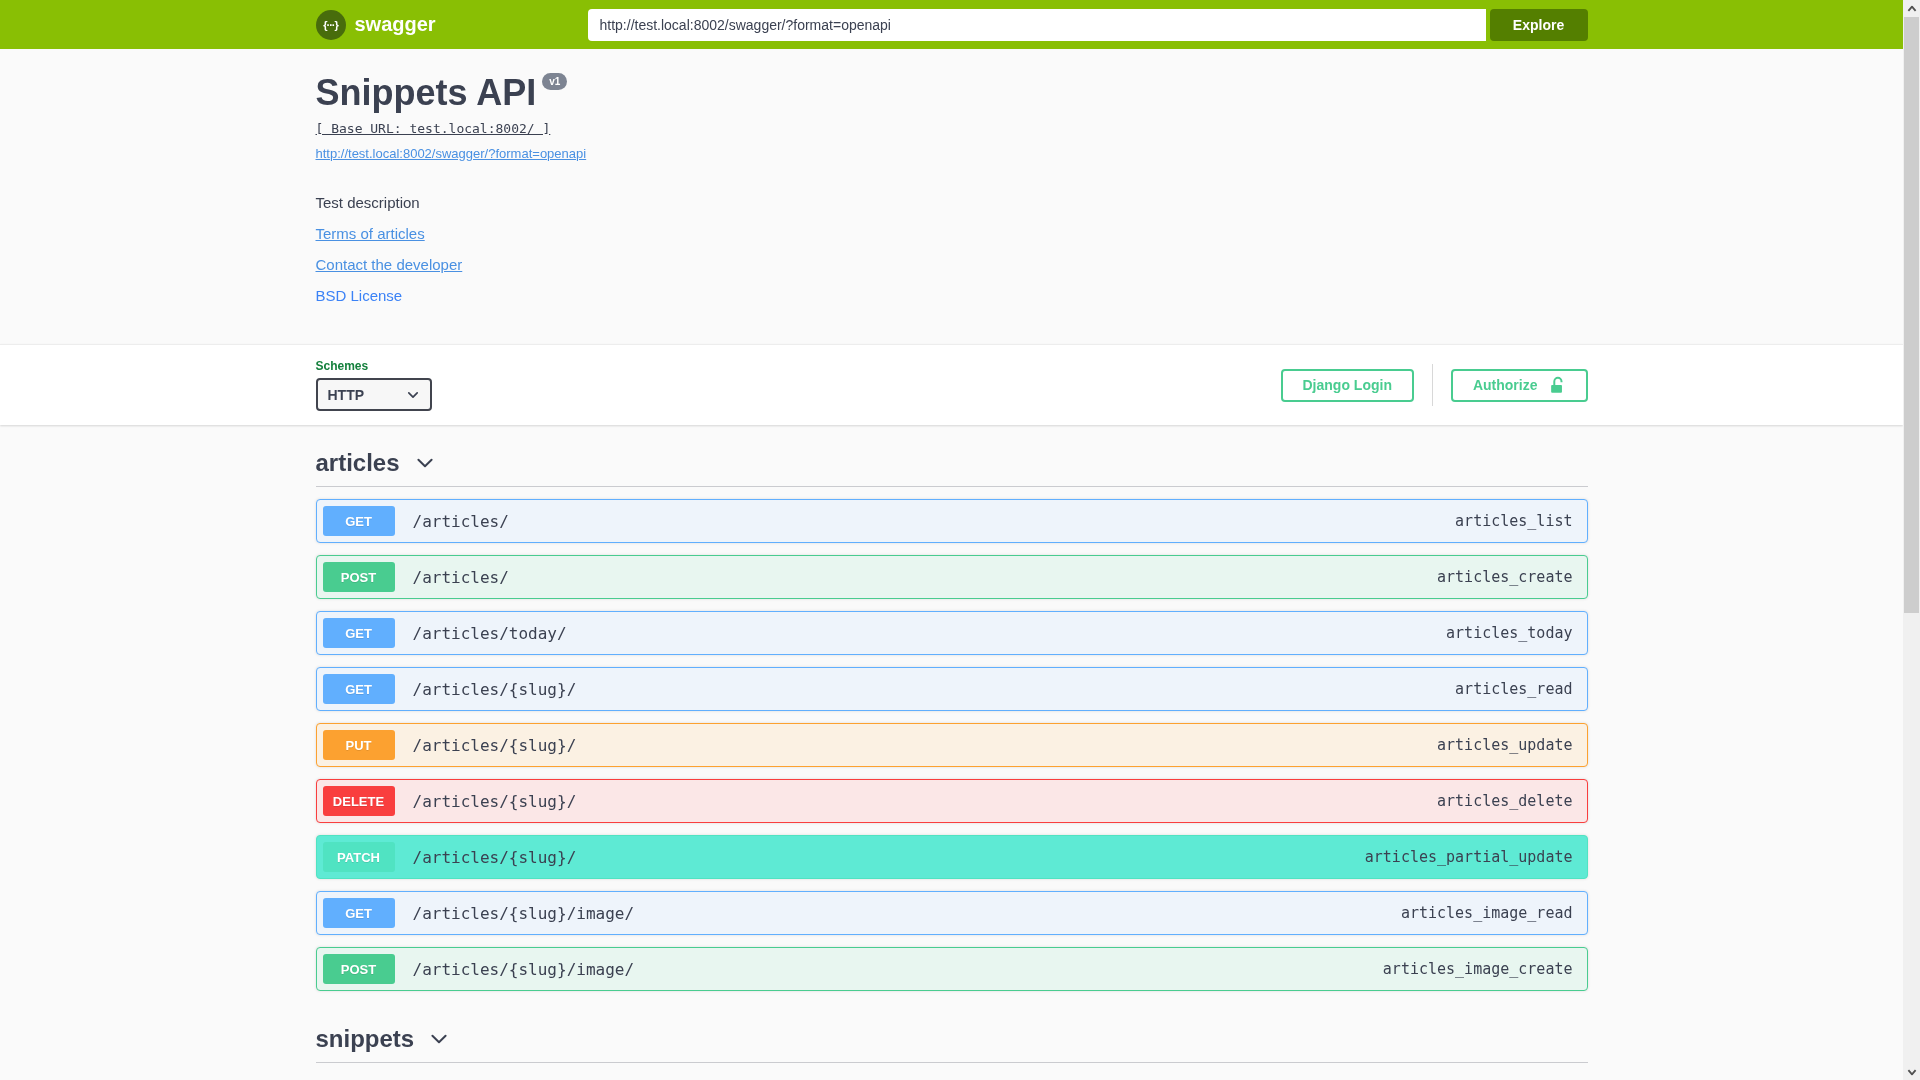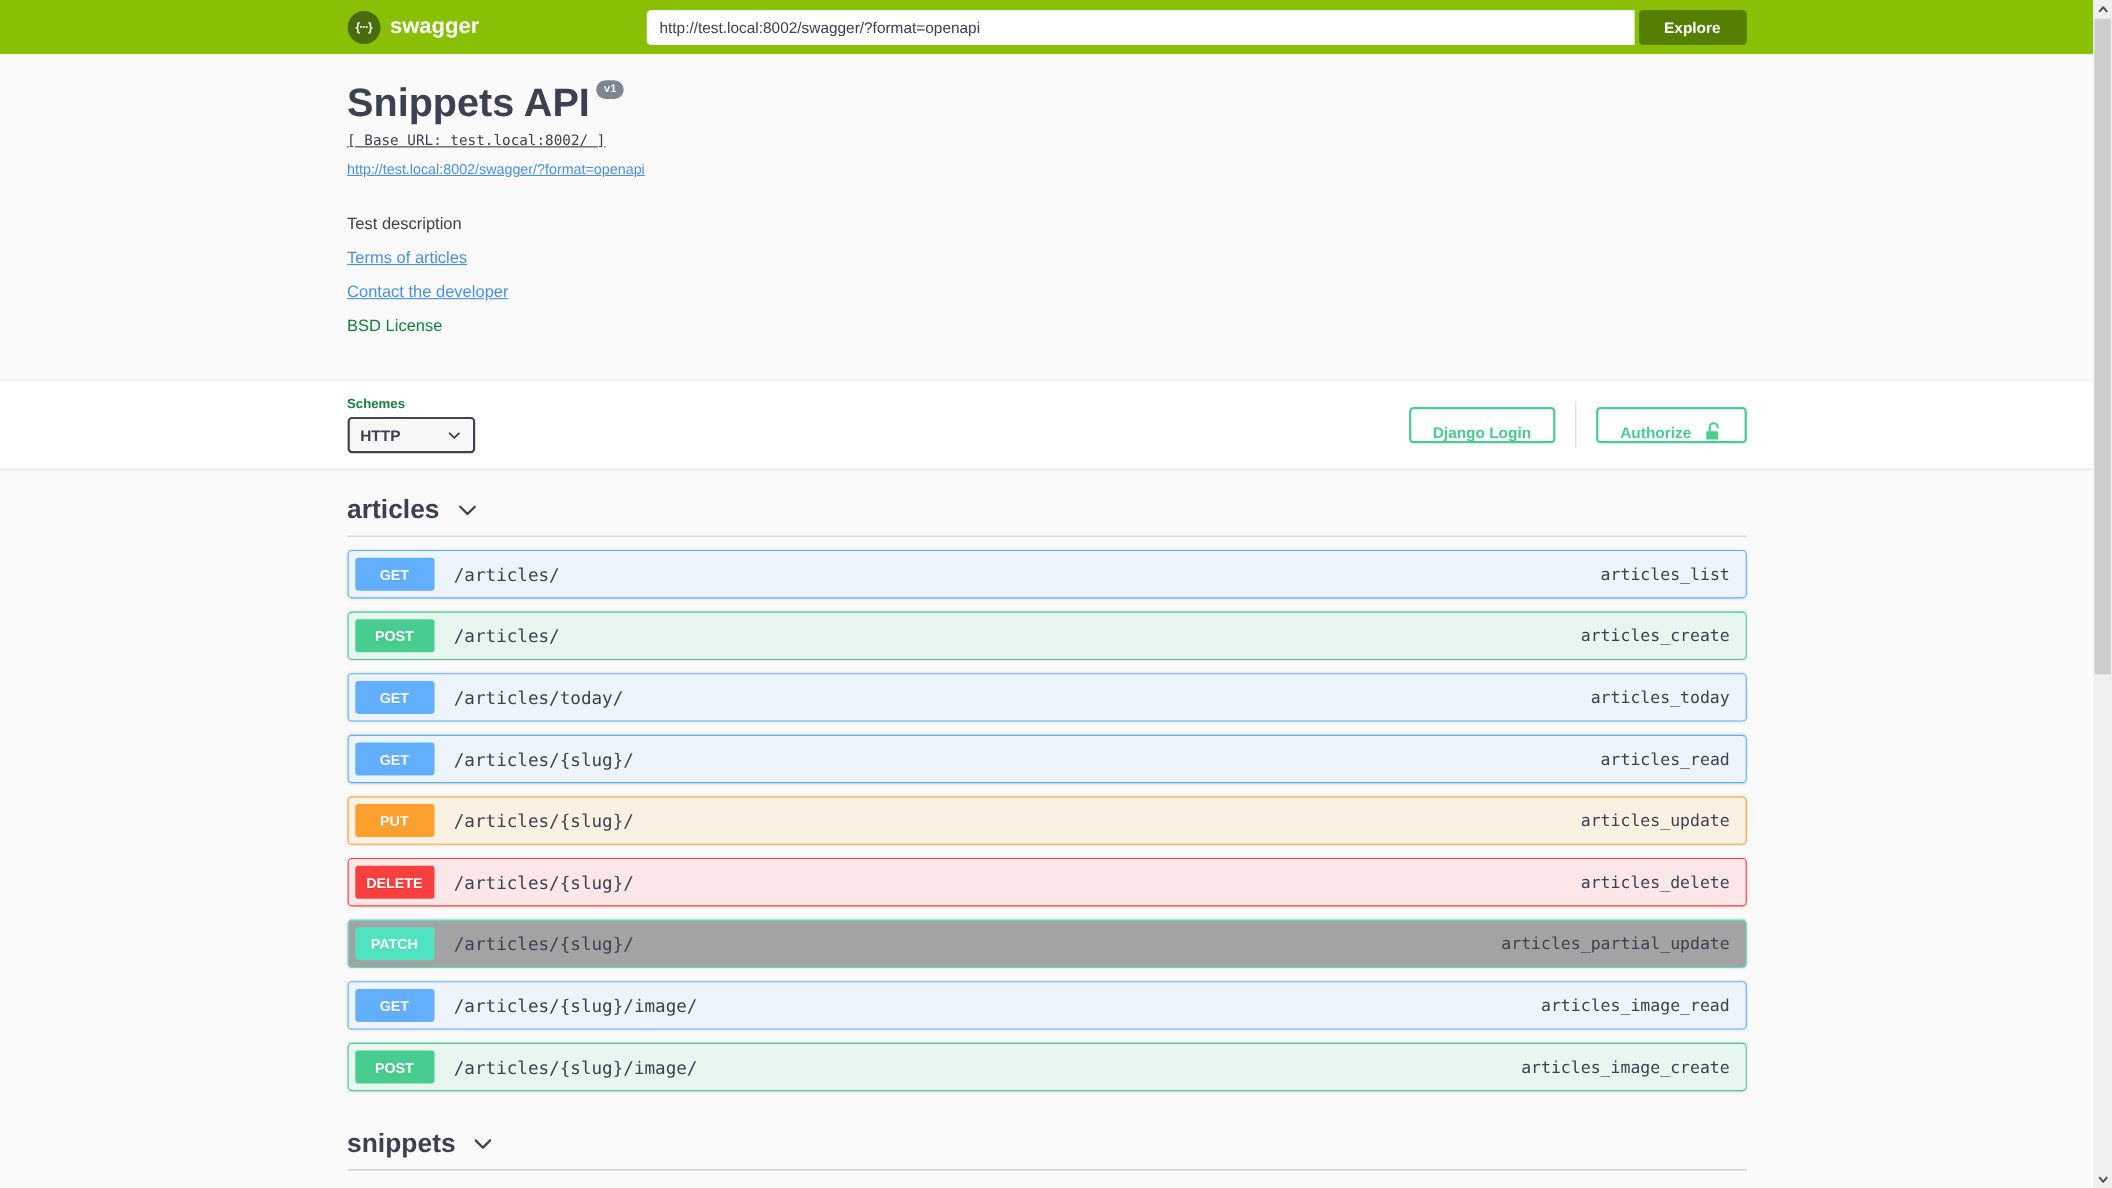--- a/index.html
+++ b/index.html
@@ -55,21 +55,21 @@
     display: inline-block; vertical-align: top;
     background: #7d8492; color: #ffffff;
     font-size: 10px; font-weight: bold;
     padding: 3px 7px; border-radius: 50px;
     margin-left: 6px; margin-top: -2px;
   }
   .base-url { font-size: 13px; color: #3b4151; margin-top: 10px; text-decoration: underline; }
   .spec-link { display: inline-block; font-size: 13px; color: #4990e2; text-decoration: underline; margin-top: 10px; cursor: pointer; }
   .description { font-size: 15px; margin-top: 32px; color: #3b4151; }
   .info-link { display: block; width: max-content; font-size: 15px; color: #4990e2; text-decoration: underline; margin-top: 14px; cursor: pointer; }
-  .license { font-size: 15px; margin-top: 14px; color: #15803d; padding-bottom: 40px; }
+  .license { font-size: 15px; margin-top: 14px; color: #3b82f6; padding-bottom: 40px; }
 
   
   .scheme-container {
     width: 1903px; background: #ffffff;
     border-top: 1px solid #ededed;
     box-shadow: 0 1px 2px 0 rgba(0,0,0,0.15);
     padding: 14px 0;
   }
   .scheme-inner { display: flex; align-items: center; justify-content: space-between; }
   .schemes-label { display: block; font-size: 12px; font-weight: bold; color: #15803d; margin-bottom: 5px; }
@@ -81,21 +81,21 @@
     padding: 0 10px;
     display: flex; align-items: center; justify-content: space-between;
     cursor: pointer;
   }
   .auth-wrapper { display: flex; align-items: center; }
   .btn-auth {
     height: 33px; padding: 0 20px;
     background: transparent;
     border: 2px solid #49cc90; border-radius: 4px;
     color: #49cc90; font-size: 14px; font-weight: bold;
-    display: flex; align-items: flex-end; gap: 10px;
+    display: flex; align-items: center; gap: 10px;
     cursor: pointer;
     font-family: "Liberation Sans", sans-serif;
   }
   .auth-divider { width: 1px; height: 42px; background: #d8d8d8; margin: 0 18px; }
 
   
   .ops-area { padding-top: 24px; }
   .opblock-tag-section { margin-bottom: 34px; }
   .opblock-tag {
     display: flex; align-items: center; gap: 14px;
@@ -123,21 +123,21 @@
   .opblock-summary-opid { margin-left: auto; margin-right: 14px; font-family: "DejaVu Sans Mono", monospace; font-size: 15px; color: #3b4151; }
 
   .opblock.get    { background: #eef4fb; border-color: #61affe; }
   .opblock.get    .opblock-summary-method { background: #61affe; }
   .opblock.post   { background: #e8f6f0; border-color: #49cc90; }
   .opblock.post   .opblock-summary-method { background: #49cc90; }
   .opblock.put    { background: #fbf1e3; border-color: #fca130; }
   .opblock.put    .opblock-summary-method { background: #fca130; }
   .opblock.delete { background: #fbe7e7; border-color: #f93e3e; }
   .opblock.delete .opblock-summary-method { background: #f93e3e; }
-  .opblock.patch  { background: #a3a3a3; border-color: #50e3c2; }
+  .opblock.patch  { background: #5eead4; border-color: #50e3c2; }
   .opblock.patch  .opblock-summary-method { background: #50e3c2; }
 
   
   .scrollbar {
     position: absolute; top: 0; right: 0;
     width: 17px; height: 1080px;
     background: #f0f0f0;
   }
   .scroll-arrow {
     position: absolute; left: 0; width: 17px; height: 17px;

